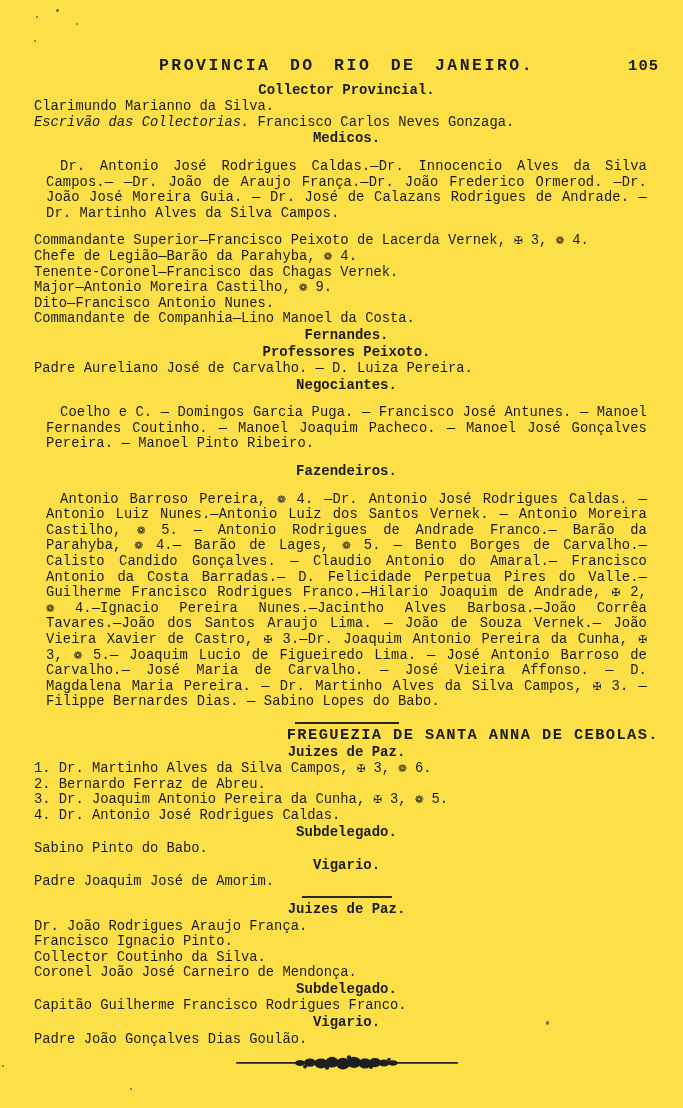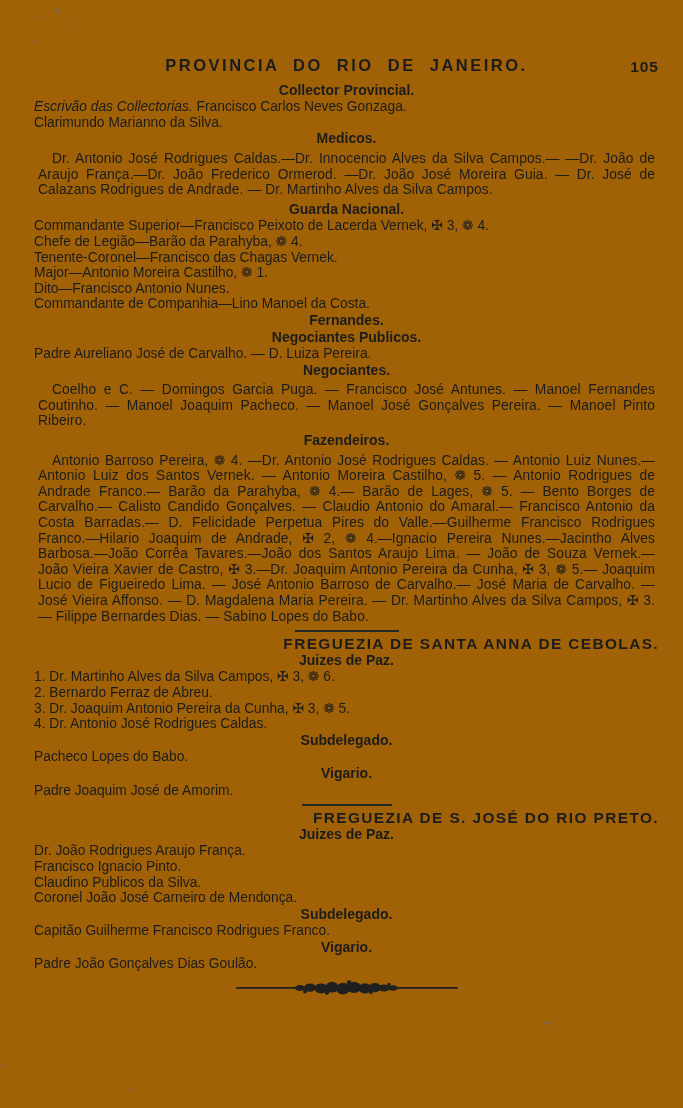--- a/index.html
+++ b/index.html
@@ -5,23 +5,23 @@
   html, body {
     margin: 0;
     padding: 0;
     background: #ffffff;
   }
   .page {
     position: relative;
     width: 683px;
     height: 1108px;
     box-sizing: border-box;
-    background: #a16207;
+    background: #fde047;
     color: #1c1c1c;
-    font-family: Liberation Sans, sans-serif;
+    font-family: Liberation Mono, monospace;
     font-size: 13.8px;
     line-height: 15.6px;
     padding: 58px 24px 0 34px;
     overflow: hidden;
   }
   .masthead {
     position: relative;
     text-align: center;
     font-weight: bold;
     font-size: 16.5px;
@@ -39,21 +39,21 @@
     font-size: 15.5px;
   }
   .sec-heading {
     text-align: center;
     font-weight: bold;
     font-size: 14px;
     margin: 1px 0 1px;
   }
   .line { margin: 0; }
   .para {
-    margin: 4px;
+    margin: 12px;
     text-align: justify;
     text-indent: 14px;
     letter-spacing: 0.1px;
   }
   .it { font-style: italic; }
   .rule {
     height: 2px;
     background: #262626;
     margin: 6px auto 4px;
   }
@@ -88,65 +88,63 @@
   <span class="speck" style="left:546px; top:1021px; width:3px; height:4px;"></span>
   <span class="speck" style="left:2px;  top:1065px; width:2px; height:2px;"></span>
   <span class="speck" style="left:130px; top:1088px; width:2px; height:2px;"></span>
 
   <div class="masthead">
     <span>PROVINCIA DO RIO DE JANEIRO.</span>
     <span class="page-number">105</span>
   </div>
 
   <div class="sec-heading">Collector Provincial.</div>
+  <div class="line">Clarimundo Marianno da Silva.</div>
   <div class="line"><span class="it">Escrivão das Collectorias.</span> <span>Francisco Carlos Neves Gonzaga.</span></div>
-  <div class="line">Clarimundo Marianno da Silva.</div>
 
   <div class="sec-heading">Medicos.</div>
   <div class="para">Dr. Antonio José Rodrigues Caldas.—Dr. Innocencio Alves da Silva Campos.— —Dr. João de Araujo França.—Dr. João Frederico Ormerod. —Dr. João José Moreira Guia. — Dr. José de Calazans Rodrigues de Andrade. — Dr. Martinho Alves da Silva Campos.</div>
 
-  <div class="sec-heading">Guarda Nacional.</div>
   <div class="line">Commandante Superior—Francisco Peixoto de Lacerda Vernek, ✠ 3, ❁ 4.</div>
   <div class="line">Chefe de Legião—Barão da Parahyba, ❁ 4.</div>
   <div class="line">Tenente-Coronel—Francisco das Chagas Vernek.</div>
-  <div class="line">Major—Antonio Moreira Castilho, ❁ 1.</div>
+  <div class="line">Major—Antonio Moreira Castilho, ❁ 9.</div>
   <div class="line">Dito—Francisco Antonio Nunes.</div>
   <div class="line">Commandante de Companhia—Lino Manoel da Costa.</div>
 
   <div class="sec-heading">Fernandes.</div>
 
-  <div class="sec-heading">Negociantes Publicos.</div>
+  <div class="sec-heading">Professores Peixoto.</div>
   <div class="line">Padre Aureliano José de Carvalho. — D. Luiza Pereira.</div>
 
   <div class="sec-heading">Negociantes.</div>
   <div class="para">Coelho e C. — Domingos Garcia Puga. — Francisco José Antunes. — Manoel Fernandes Coutinho. — Manoel Joaquim Pacheco. — Manoel José Gonçalves Pereira. — Manoel Pinto Ribeiro.</div>
 
   <div class="sec-heading">Fazendeiros.</div>
   <div class="para">Antonio Barroso Pereira, ❁ 4. —Dr. Antonio José Rodrigues Caldas. — Antonio Luiz Nunes.—Antonio Luiz dos Santos Vernek. — Antonio Moreira Castilho, ❁ 5. — Antonio Rodrigues de Andrade Franco.— Barão da Parahyba, ❁ 4.— Barão de Lages, ❁ 5. — Bento Borges de Carvalho.— Calisto Candido Gonçalves. — Claudio Antonio do Amaral.— Francisco Antonio da Costa Barradas.— D. Felicidade Perpetua Pires do Valle.—Guilherme Francisco Rodrigues Franco.—Hilario Joaquim de Andrade, ✠ 2, ❁ 4.—Ignacio Pereira Nunes.—Jacintho Alves Barbosa.—João Corrêa Tavares.—João dos Santos Araujo Lima. — João de Souza Vernek.— João Vieira Xavier de Castro, ✠ 3.—Dr. Joaquim Antonio Pereira da Cunha, ✠ 3, ❁ 5.— Joaquim Lucio de Figueiredo Lima. — José Antonio Barroso de Carvalho.— José Maria de Carvalho. — José Vieira Affonso. — D. Magdalena Maria Pereira. — Dr. Martinho Alves da Silva Campos, ✠ 3. — Filippe Bernardes Dias. — Sabino Lopes do Babo.</div>
 
   <div class="rule rule-1"></div>
 
   <div class="freg-heading">FREGUEZIA DE SANTA ANNA DE CEBOLAS.</div>
   <div class="sec-heading">Juizes de Paz.</div>
   <div class="line">1. Dr. Martinho Alves da Silva Campos, ✠ 3, ❁ 6.</div>
   <div class="line">2. Bernardo Ferraz de Abreu.</div>
   <div class="line">3. Dr. Joaquim Antonio Pereira da Cunha, ✠ 3, ❁ 5.</div>
   <div class="line">4. Dr. Antonio José Rodrigues Caldas.</div>
   <div class="sec-heading">Subdelegado.</div>
-  <div class="line">Pacheco Lopes do Babo.</div>
+  <div class="line">Sabino Pinto do Babo.</div>
   <div class="sec-heading">Vigario.</div>
   <div class="line">Padre Joaquim José de Amorim.</div>
 
   <div class="rule rule-2"></div>
 
-  <div class="freg-heading">FREGUEZIA DE S. JOSÉ DO RIO PRETO.</div>
   <div class="sec-heading">Juizes de Paz.</div>
   <div class="line">Dr. João Rodrigues Araujo França.</div>
   <div class="line">Francisco Ignacio Pinto.</div>
-  <div class="line">Claudino Publicos da Silva.</div>
+  <div class="line">Collector Coutinho da Silva.</div>
   <div class="line">Coronel João José Carneiro de Mendonça.</div>
   <div class="sec-heading">Subdelegado.</div>
   <div class="line">Capitão Guilherme Francisco Rodrigues Franco.</div>
   <div class="sec-heading">Vigario.</div>
   <div class="line">Padre João Gonçalves Dias Goulão.</div>
 
   <div class="tailpiece-wrap">
     <svg width="230" height="18" viewBox="0 0 230 18">
       <g fill="#1f1f1f" stroke="none">
         <rect x="4" y="8" width="62" height="1.8" rx="0.9"></rect>

